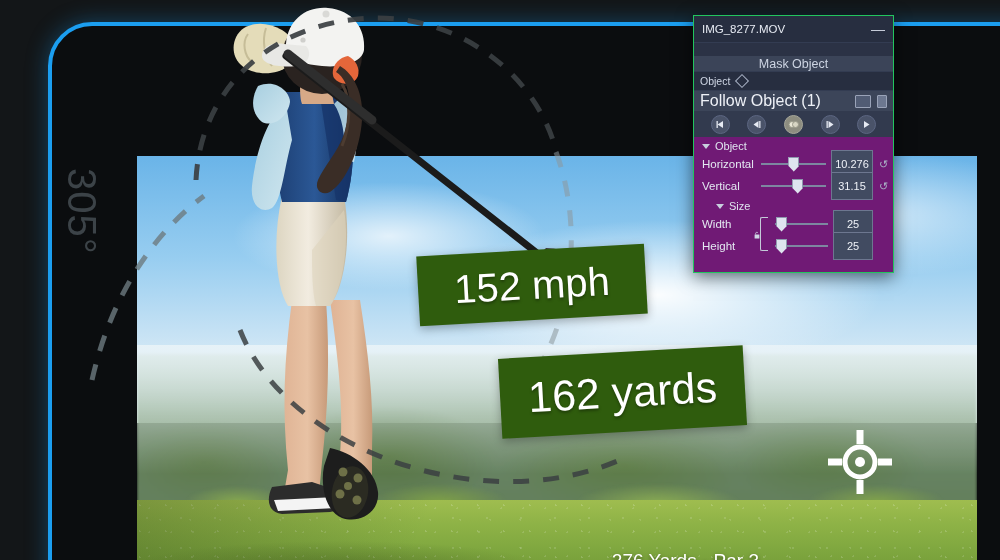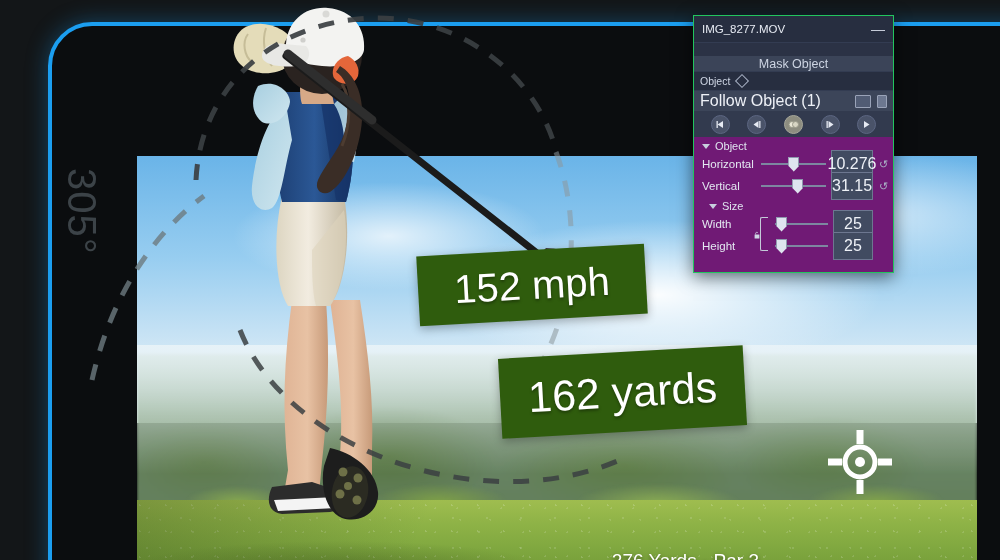--- a/index.html
+++ b/index.html
@@ -175,21 +175,21 @@
   .ctrl .lbl{width:54px;font-size:11.5px;color:#e3e8f1;}
   .slider{position:relative;flex:1;height:14px;display:flex;align-items:center;}
   .track{position:absolute;left:0;right:0;height:2px;background:#7d87a0;}
   .knob{
     position:absolute;width:9px;height:13px;background:#dfe4ef;
     border:1px solid #8e98ae;
     clip-path:polygon(0 0,100% 0,100% 62%,50% 100%,0 62%);
   }
   .numbox{
     width:40px;height:28px;background:#414b61;border:1px solid #6d7790;
-    color:#eef1f7;font-size:16px;display:flex;align-items:center;justify-content:center;
+    color:#eef1f7;font-size:11px;display:flex;align-items:center;justify-content:center;
     box-sizing:border-box;
   }
   .numbox.wide{width:42px;}
   .reset{width:11px;height:11px;color:#aab3c6;font-size:11px;display:flex;align-items:center;justify-content:center;}
   .linkbracket{position:absolute;left:10px;top:0;width:7px;height:36px;border:1.5px solid #c3cad8;border-right:none;border-radius:2px 0 0 2px;}
   .lockicon{position:absolute;left:6px;top:14px;width:8px;height:8px;}
 </style>
 </head>
 <body>
 
@@ -383,21 +383,21 @@
     <div class="ctrl">
       <span class="lbl">Vertical</span>
       <span class="slider">
         <span class="track"></span>
         <span class="knob" style="left:48%"></span>
       </span>
       <span class="numbox wide">31.15</span>
       <span class="reset">↺</span>
     </div>
 
-    <div class="sect" style="padding-left:15px">
+    <div class="sect" style="padding-left:22px">
       <span class="caret"></span>
       <span>Size</span>
     </div>
 
     <div style="position:relative">
       <div class="linkbracket" style="left:66px;top:4px;height:32px;"></div>
       <svg class="lockicon" style="left:59px;top:18px;" viewBox="0 0 10 10">
         <rect x="2" y="4.4" width="6" height="5" fill="#cfd6e4"></rect>
         <path d="M3.3 4.4 V2.9 C3.3 1.6 5.4 1.2 6.2 2.3" fill="none" stroke="#cfd6e4" stroke-width="1"></path>
       </svg>

